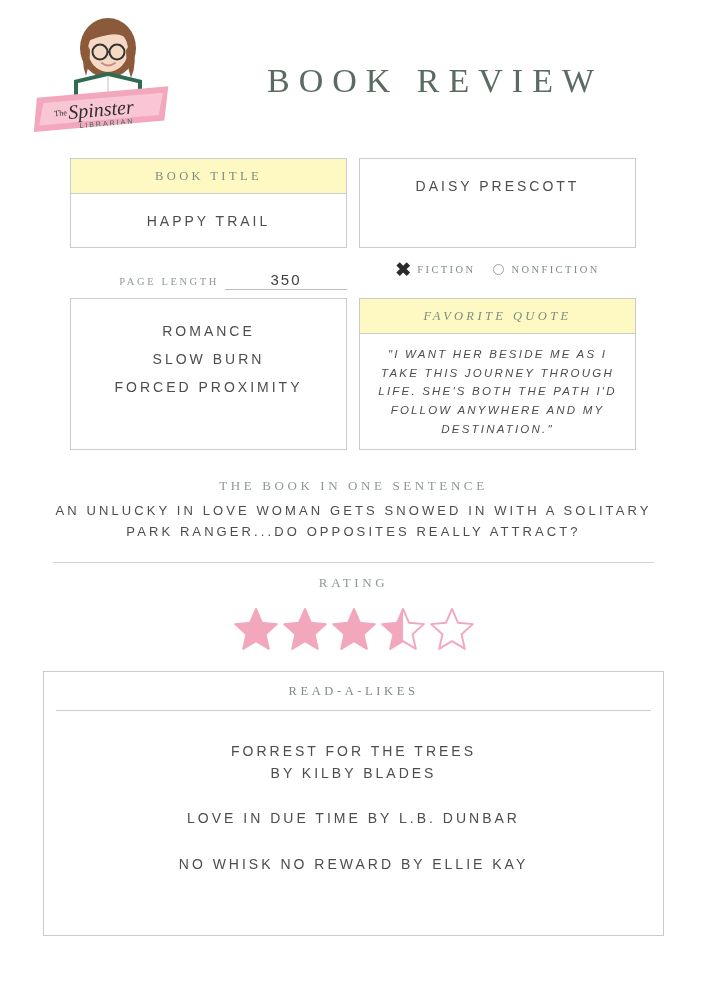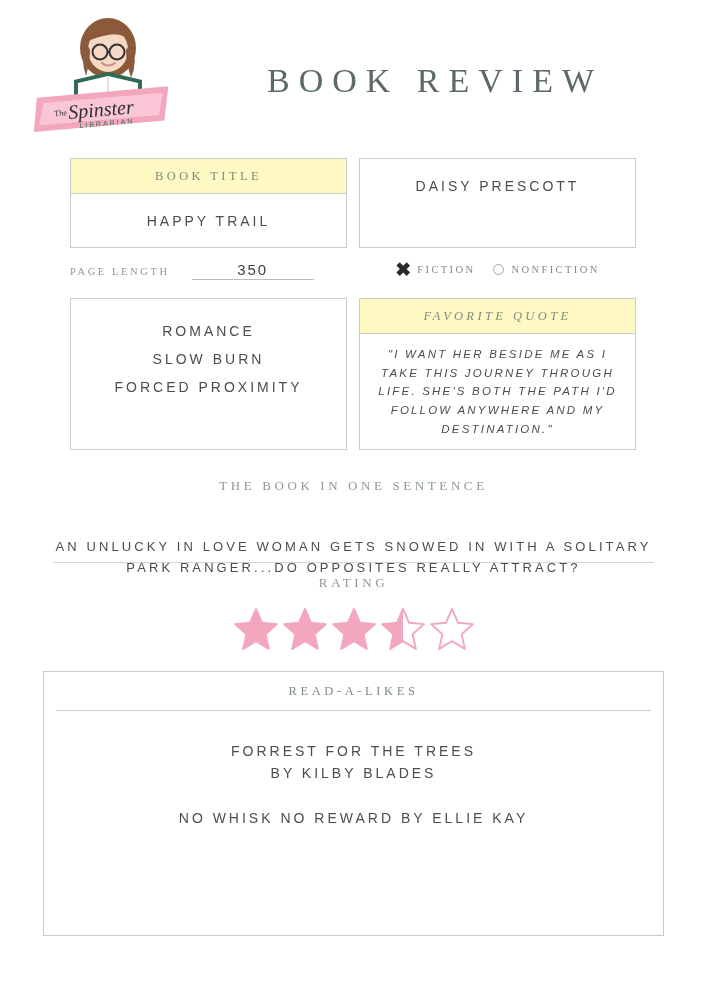--- a/index.html
+++ b/index.html
@@ -70,26 +70,26 @@
   #book-title-box .box-body { padding-top: 19px; }
 
   
   #author-box { left: 359px; top: 158px; width: 277px; height: 90px; }
   #author-box .box-body { padding-top: 19px; }
 
   
   .page-length {
     position: absolute;
     left: 70px;
-    top: 261px;
+    top: 271px;
     width: 277px;
     display: flex;
     align-items: baseline;
-    justify-content: flex-start;
-    gap: 22px;
+    justify-content: flex-end;
+    gap: 6px;
   }
   .page-length .label {
     font-size: 10.5px;
     letter-spacing: 2.6px;
     color: #8d9a90;
     font-family: "Liberation Serif", serif;
     white-space: nowrap;
   }
   .page-length .value {
     font-size: 15px;
@@ -162,21 +162,21 @@
     left: 0; top: 478px;
     width: 707px;
     text-align: center;
     font-size: 13px;
     letter-spacing: 3.6px;
     color: #8d9a90;
     font-family: "Liberation Serif", serif;
   }
   .one-sentence-body {
     position: absolute;
-    left: 53px; top: 536px;
+    left: 53px; top: 500px;
     width: 601px;
     text-align: center;
     font-size: 13px;
     letter-spacing: 3.1px;
     line-height: 1.65;
     color: #4d4d4d;
   }
   .rule {
     position: absolute;
     left: 53px; top: 562px;
@@ -349,15 +349,16 @@
       </defs>
       <polygon points="24,2 30.2,16.4 45.8,17.9 34,28.4 37.4,43.8 24,35.7 10.6,43.8 14,28.4 2.2,17.9 17.8,16.4" fill="url(#g4)" stroke="#f2a7bd" stroke-width="2" stroke-linejoin="round"></polygon>
     </svg>
   </div>
 
 <div class="box" id="read-box">
   <div class="box-head">READ-A-LIKES</div>
   <div class="read-list">
     <div class="read-item">FORREST FOR THE TREES
 BY KILBY BLADES</div>
+    <div class="read-item">LOVE IN DUE TIME BY L.B. DUNBAR</div>
     <div class="read-item">NO WHISK NO REWARD BY ELLIE KAY</div>
   </div>
 </div>
 
 </body></html>

